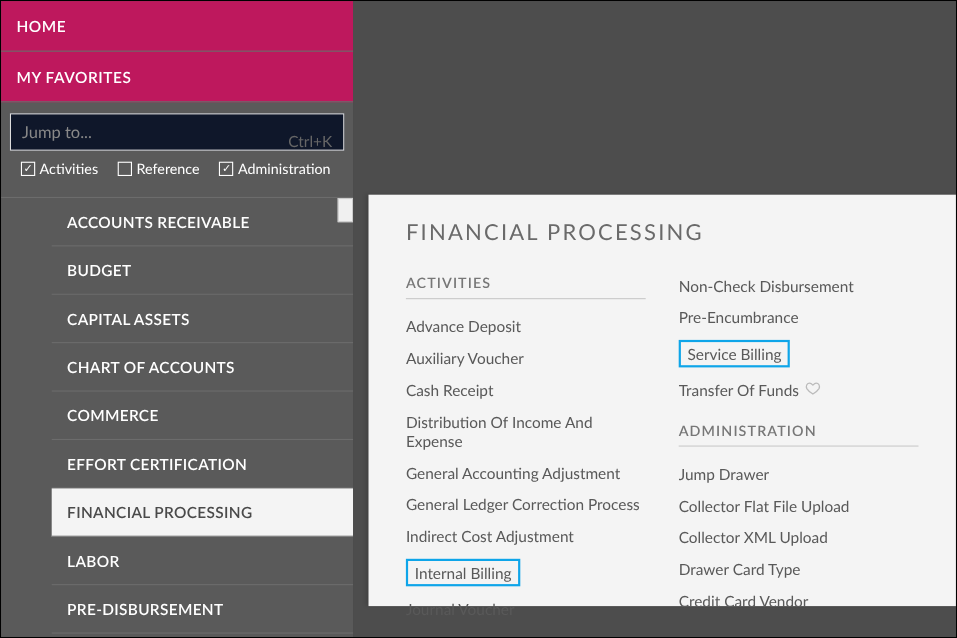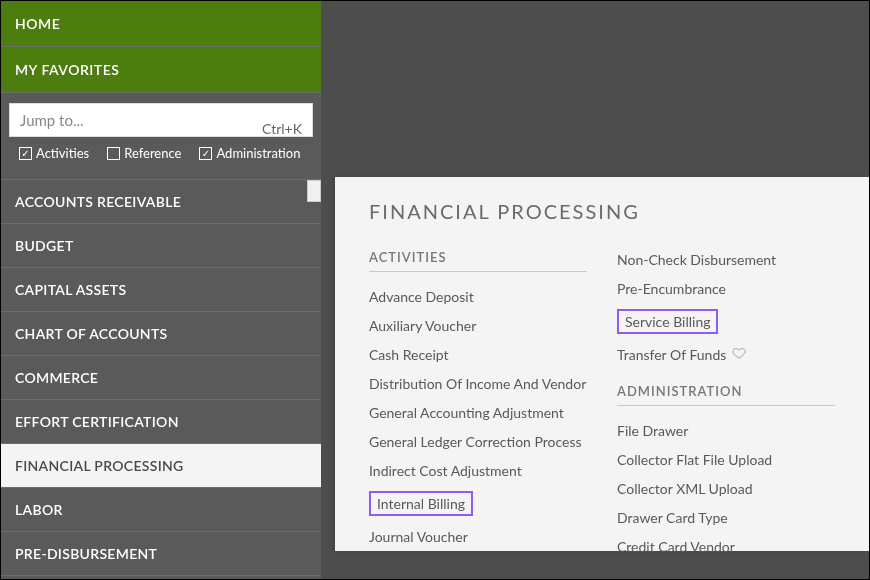--- a/index.html
+++ b/index.html
@@ -2,45 +2,45 @@
 <html><head>
 <meta charset="utf-8">
 <style>
   * { box-sizing: border-box; margin: 0; padding: 0; }
   html, body { width: 870px; height: 580px; font-family: "Segoe UI", "Lato", Arial, sans-serif; overflow: hidden; }
   .frame { width: 870px; height: 580px; border: 1px solid #000; position: relative; background: #4d4d4d; }
   .sidebar {
     position: absolute; left: 0; top: 0; width: 320px; height: 578px;
     background: #5a5a5a; color: #fff; display: flex; flex-direction: column;
   }
-  .topnav { background: #4d7c0f; }
+  .topnav { background: #be185d; }
   .topnav-item {
     padding: 14px 14px; font-size: 14px; letter-spacing: 0.5px; font-weight: 600;
     border-bottom: 1px solid #6c6c6c; cursor: pointer;
   }
   .search-wrap { padding: 10px 8px 8px 8px; border-bottom: 1px solid #6c6c6c; }
   .search-box {
     display: flex; align-items: center; justify-content: space-between;
-    background: #ffffff; color: #666; width: 100%; height: 34px;
+    background: #0f172a; color: #666; width: 100%; height: 34px;
     padding: 0 10px; font-size: 15px; border: 1px solid #ddd;
   }
   .search-box .ph { color: #888; }
   .search-box .kb { color: #666; font-size: 14px; margin-top: 16px; }
   .filters { display: flex; gap: 18px; padding: 8px 10px 10px 10px; font-size: 13px; align-items: center; }
   .chk { display: inline-flex; align-items: center; gap: 4px; cursor: pointer; }
   .chk-box {
     width: 13px; height: 13px; border: 1px solid #fff; display: inline-flex;
     align-items: center; justify-content: center; font-size: 10px; line-height: 1;
     color: #fff;
   }
   .chk-box.checked::before { content: "✓"; }
   .modules { position: relative; }
   .module-item {
     padding: 13px 14px; font-size: 14px; letter-spacing: 0.3px; font-weight: 600;
-    border-bottom: 1px solid #6c6c6c; cursor: pointer; color: #fff;
+    border-bottom: 1px solid #6c6c6c; cursor: pointer; color: #fff; margin-left: 46px;
   }
   .module-item.active { background: #f4f4f4; color: #4a4a4a; }
   .scroll-thumb {
     position: absolute; right: 0; top: 0; width: 14px; height: 22px;
     background: #f0f0f0; border: 1px solid #ccc;
   }
   .content-area {
     position: absolute; left: 320px; top: 0; right: 0; bottom: 0;
     background: #4d4d4d;
   }
@@ -59,21 +59,21 @@
     font-size: 13px; letter-spacing: 1px; color: #777; font-weight: 600;
     border-bottom: 1px solid #c9c9c9; padding-bottom: 6px; margin-bottom: 10px;
     margin-top: 4px;
   }
   .link-list { list-style: none; }
   .link-list li {
     font-size: 14px; color: #595959; padding: 6px 0; cursor: pointer;
     display: flex; align-items: flex-start; gap: 6px;
   }
   .link-list li.boxed span.txt, .boxed-span {
-    border: 2px solid #8b5cf6; padding: 2px 6px; display: inline-block;
+    border: 2px solid #0ea5e9; padding: 2px 6px; display: inline-block;
   }
   .heart {
     width: 14px; height: 14px; display: inline-block; position: relative;
   }
   .heart svg { width: 14px; height: 14px; }
 </style>
 </head>
 <body>
 
 <div class="frame">
@@ -130,21 +130,21 @@
             <li>
                 <span class="txt">Advance Deposit</span>
               </li>
             <li>
                 <span class="txt">Auxiliary Voucher</span>
               </li>
             <li>
                 <span class="txt">Cash Receipt</span>
               </li>
             <li>
-                <span class="txt">Distribution Of Income And Vendor</span>
+                <span class="txt">Distribution Of Income And Expense</span>
               </li>
             <li>
                 <span class="txt">General Accounting Adjustment</span>
               </li>
             <li>
                 <span class="txt">General Ledger Correction Process</span>
               </li>
             <li>
                 <span class="txt">Indirect Cost Adjustment</span>
               </li>
@@ -172,21 +172,21 @@
               <span class="heart">
                 <svg viewBox="0 0 24 24" fill="none" stroke="#bbb" stroke-width="2">
                     <path d="M12 21s-7-4.35-9.5-8.5C.5 8 3 4 7 4c2 0 3.5 1.5 5 3 1.5-1.5 3-3 5-3 4 0 6.5 4 4.5 8.5C19 16.65 12 21 12 21z"></path>
                   </svg>
               </span>
             </li>
           </ul>
           <div class="section-head" style="margin-top:14px;">ADMINISTRATION</div>
           <ul class="link-list">
             <li>
-                <span class="txt">File Drawer</span>
+                <span class="txt">Jump Drawer</span>
               </li>
             <li>
                 <span class="txt">Collector Flat File Upload</span>
               </li>
             <li>
                 <span class="txt">Collector XML Upload</span>
               </li>
             <li>
                 <span class="txt">Drawer Card Type</span>
               </li>

